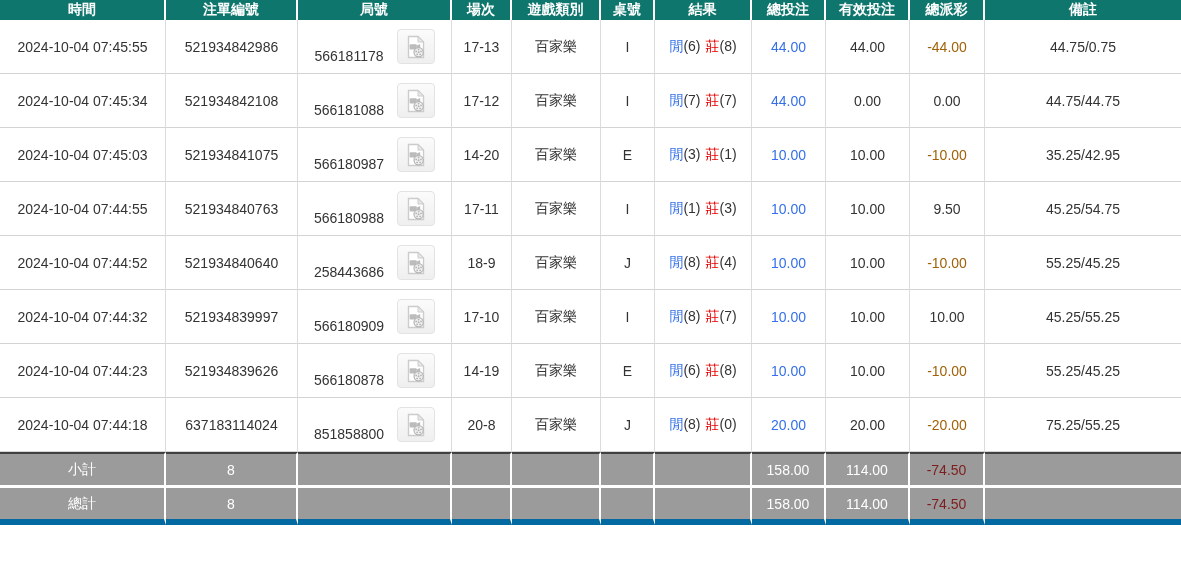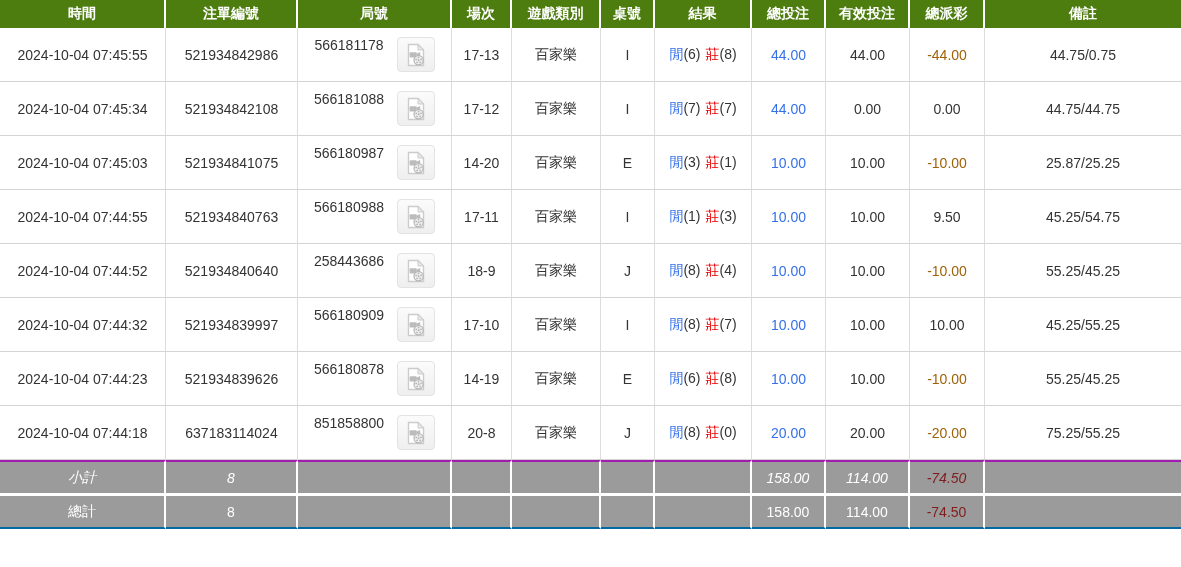--- a/index.html
+++ b/index.html
@@ -7,61 +7,61 @@
     width:1181px; height:567px; background:#ffffff;
     font-family:"Liberation Sans", sans-serif;
     -webkit-font-smoothing:antialiased;
   }
   table.records {
     border-collapse:separate; border-spacing:0;
     table-layout:fixed; width:1181px;
   }
   
   thead th {
-    background:#4d7c0f; color:#ffffff;
+    background:#0f766e; color:#ffffff;
     font-size:14px; font-weight:bold;
-    height:28px; padding:0 2px;
+    height:20px; padding:0 2px;
     border-right:2px solid #ffffff;
     text-align:center; vertical-align:middle;
   }
   thead th:last-child { border-right:none; }
   
   tbody td {
     background:#ffffff; color:#333333;
     font-size:14px; text-align:center; vertical-align:middle;
     height:53px; padding:0 4px;
     border-right:1px solid #dcdcdc;
     border-bottom:1px solid #d4d4d4;
     white-space:nowrap; overflow:hidden;
   }
   tbody td:last-child { border-right:none; }
   .blue { color:#3570e8; }
   .red  { color:#e80000; }
   .neg  { color:#a16207; }
   .result-pts { color:#333333; }
   .banker-part { margin-left:5px; }
   
-  .round-wrap { display:flex; align-items:flex-start; justify-content:center; gap:13px; }
+  .round-wrap { display:flex; align-items:flex-end; justify-content:center; gap:13px; }
   .vbtn {
     width:38px; height:35px; padding:0; margin:0;
     border:1px solid #e3e3e3; border-radius:4px;
     background:linear-gradient(#fbfbfb,#efefef);
     display:inline-flex; align-items:center; justify-content:center;
     cursor:pointer;
   }
   
   tfoot td {
     background:#9b9b9b; color:#ffffff;
     font-size:14px; text-align:center; vertical-align:middle;
     height:31px; padding:0 4px;
     border-right:2px solid #ffffff;
   }
   tfoot td:last-child { border-right:none; }
-  tfoot tr.sum-row-first td { border-top:2px solid #a21caf; border-bottom:3px solid #ffffff;font-style:italic; }
-  tfoot tr.sum-row-last td  { border-bottom:2px solid #0369a1; }
+  tfoot tr.sum-row-first td { border-top:2px solid #404040; border-bottom:3px solid #ffffff; }
+  tfoot tr.sum-row-last td  { border-bottom:6px solid #0369a1; }
   tfoot .neg { color:#7f1d1d; }
 </style>
 </head>
 <body>
 
 <table class="records">
   <colgroup>
     <col style="width:166px">
       <col style="width:132px">
       <col style="width:154px">
@@ -185,21 +185,21 @@
     </td>
     <td>14-20</td>
     <td>百家樂</td>
     <td>E</td>
     <td>
       <span class="blue">閒</span><span class="result-pts">(3)</span><span class="red banker-part">莊</span><span class="result-pts">(1)</span>
     </td>
     <td class="blue">10.00</td>
     <td>10.00</td>
     <td class="js-sign neg">-10.00</td>
-    <td>25.87/25.25</td>
+    <td>35.25/42.95</td>
   </tr>
 
   <tr>
     <td>2024-10-04 07:44:55</td>
     <td>521934840763</td>
     <td>
       <div class="round-wrap">
         <span>566180988</span>
         <button class="vbtn">
           <svg width="24" height="24" viewBox="0 0 24 24">

